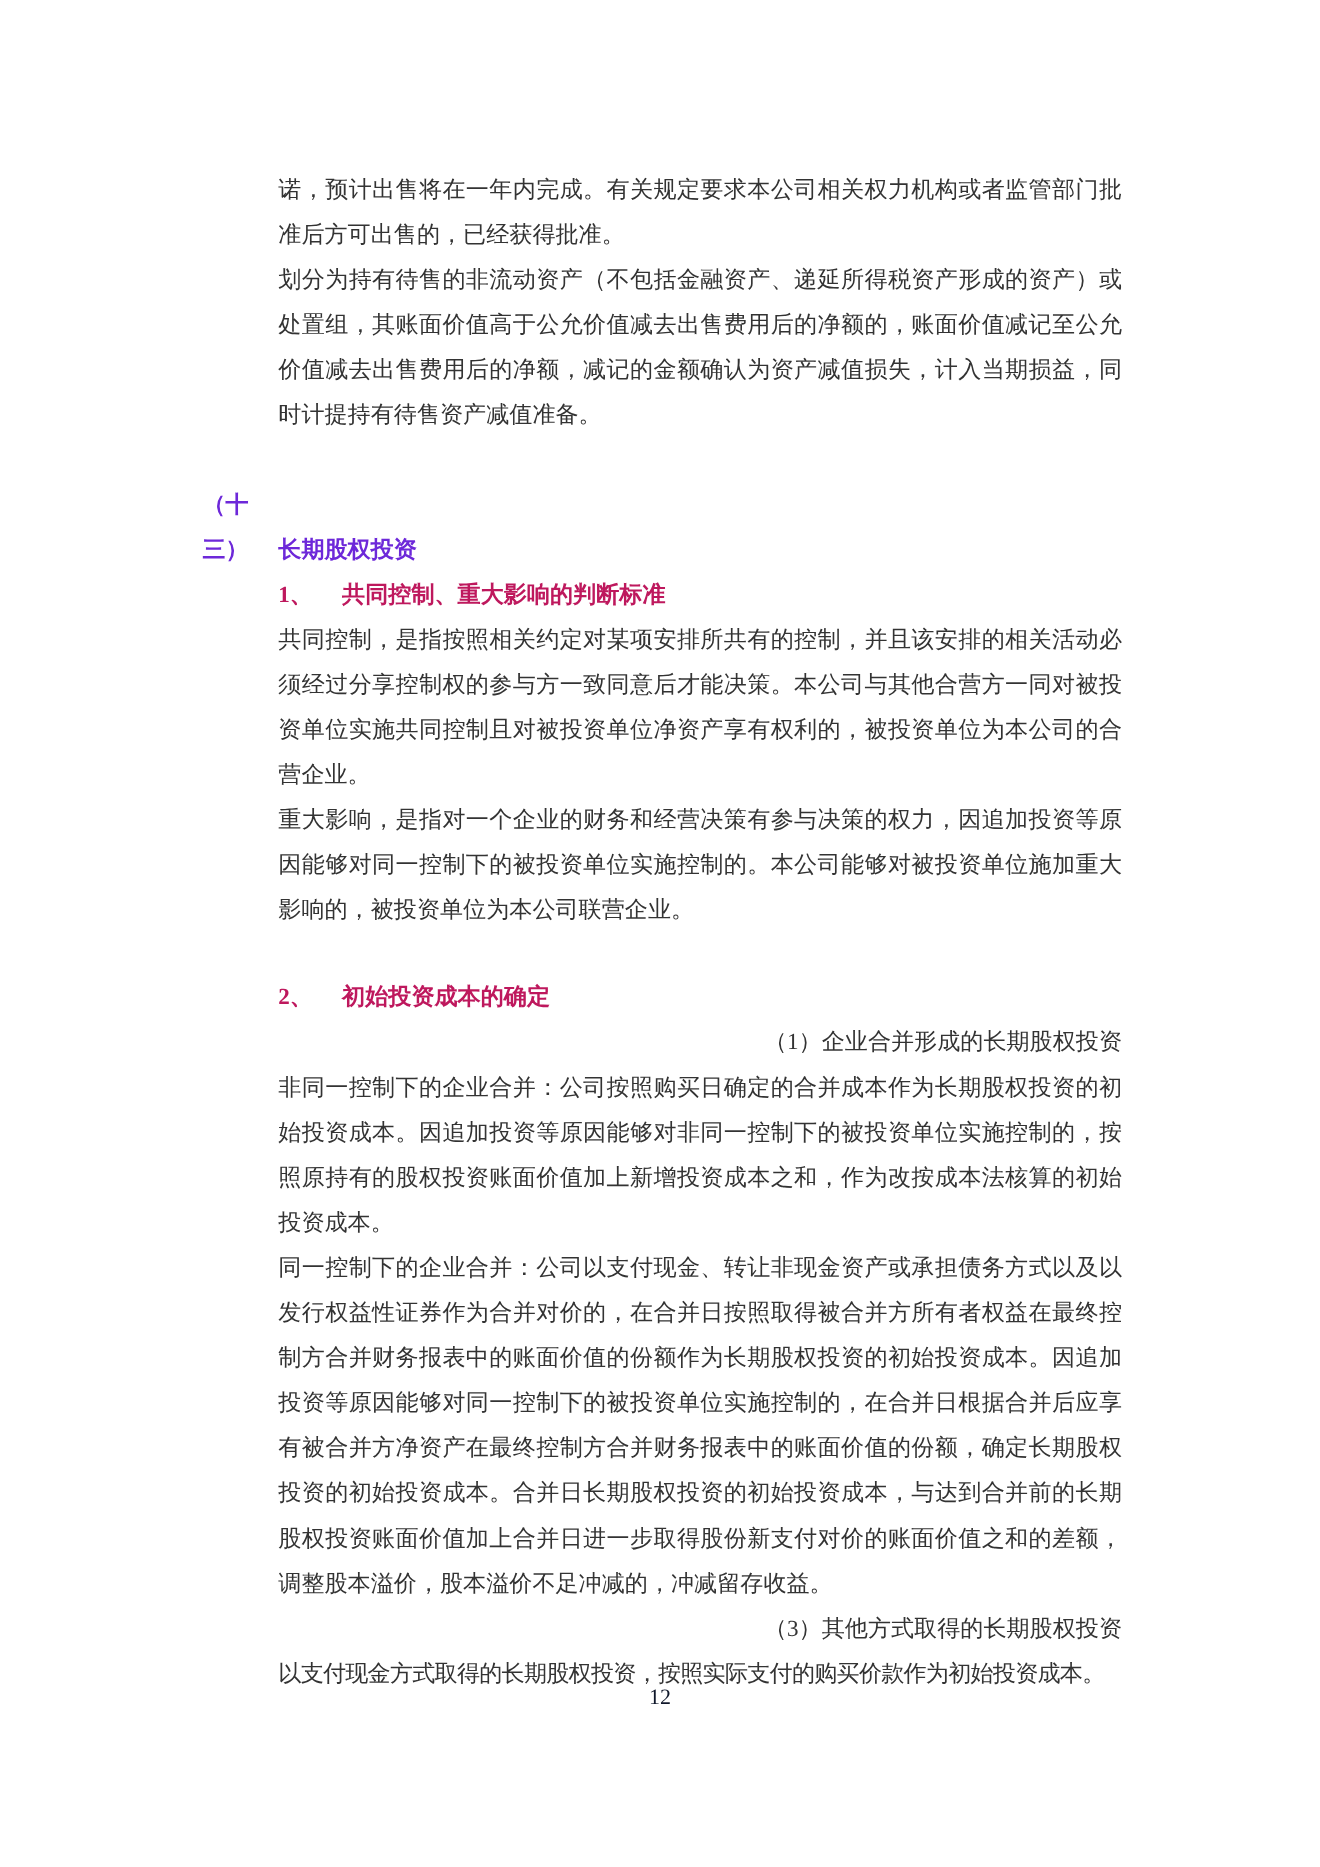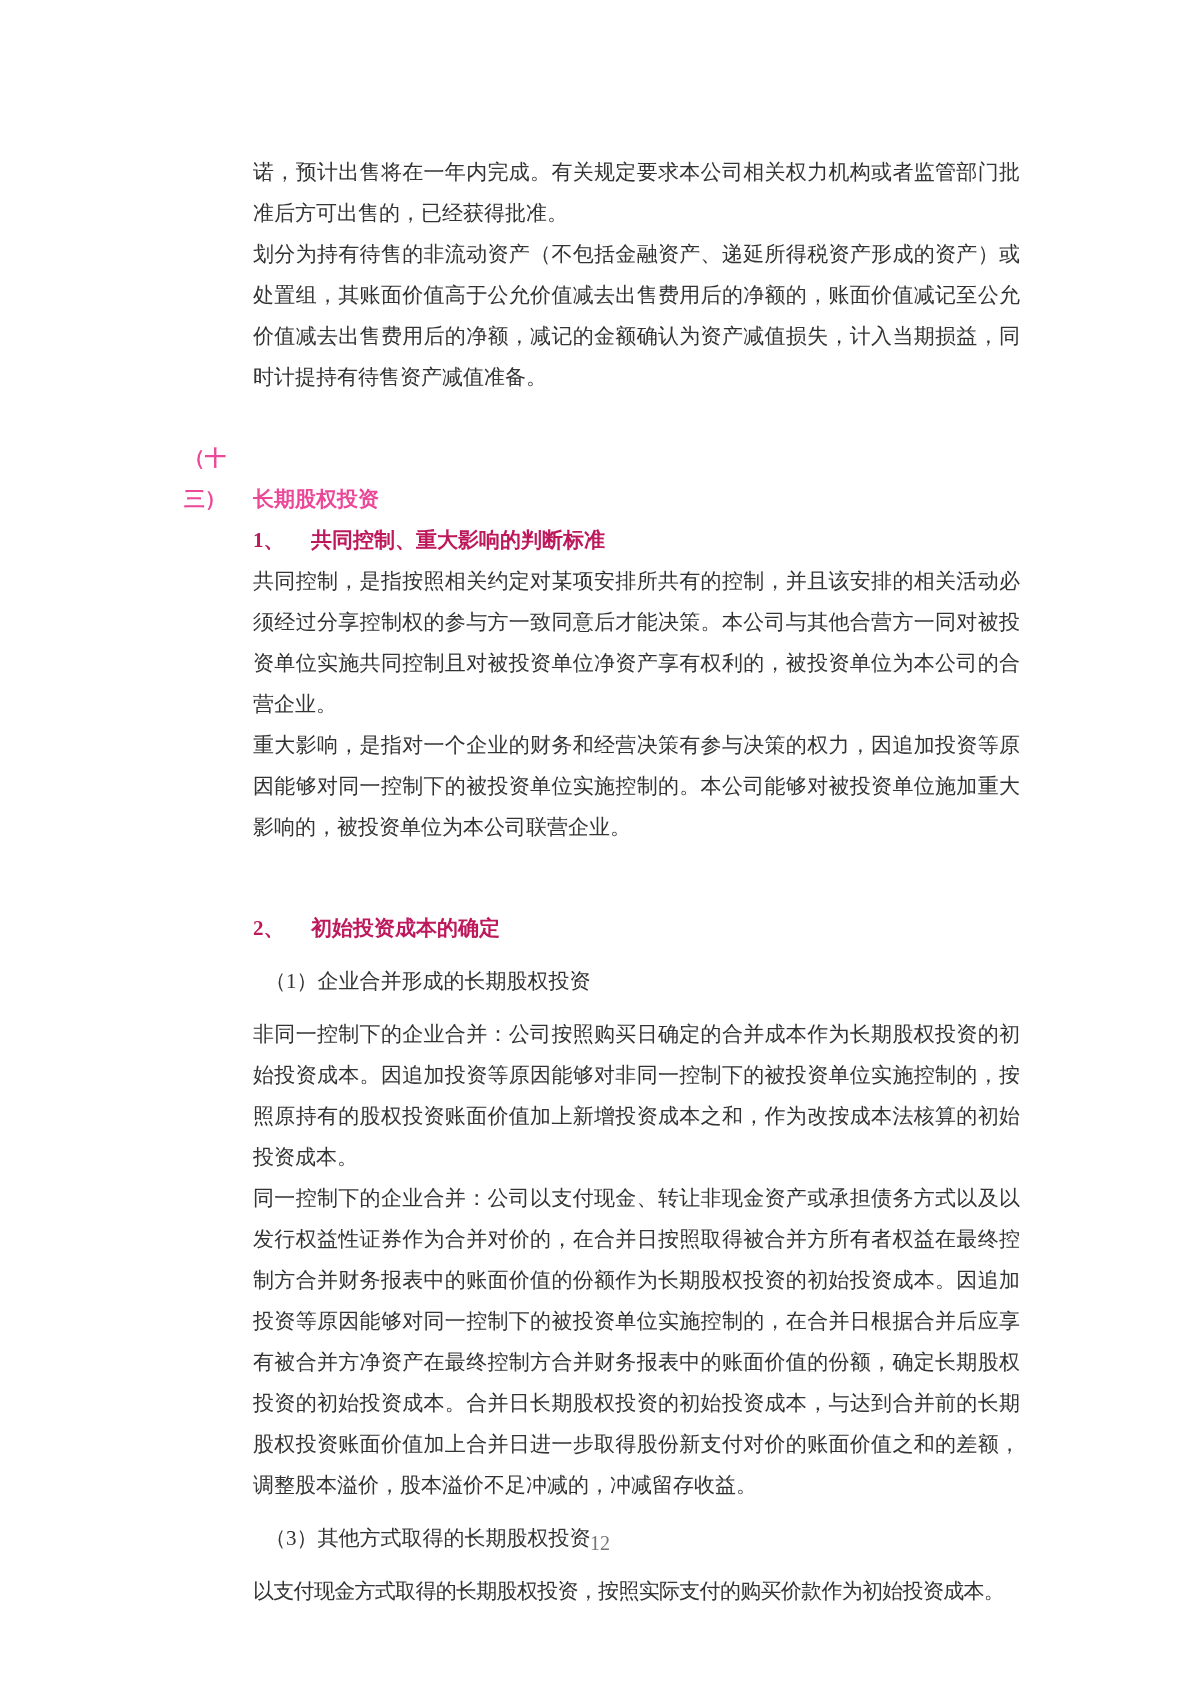--- a/index.html
+++ b/index.html
@@ -30,52 +30,52 @@
     margin: 0;
     text-justify: inter-ideograph;
   }
   .para.tight {
     letter-spacing: -0.7px;
   }
   .section-heading {
     margin-left: -69px;
     margin-top: 40px;
     font-weight: bold;
-    color: #ec4899;
+    color: #6d28d9;
     text-align: left;
   }
   .section-heading .marker {
     display: inline-block;
     width: 69px;
   }
   .sub-heading {
     font-weight: bold;
     color: #be185d;
     text-align: left;
   }
   .sub-heading .num {
     display: inline-block;
     width: 58px;
   }
   .sub-heading.gap-before {
-    margin-top: 60px;
+    margin-top: 38px;
   }
   .item-label {
-    margin: 12px;
-    text-align: left;
+    margin: 0;
+    text-align: right;
   }
   .page-number {
     position: absolute;
     top: 1528px;
     left: 0;
     width: 1200px;
     text-align: center;
     font-size: 20px;
     line-height: 30px;
-    color: #737373;
+    color: #0f172a;
   }
 </style>
 </head>
 <body>
 
 <div class="page">
   <div class="content">
 
     <p class="para">诺，预计出售将在一年内完成。有关规定要求本公司相关权力机构或者监管部门批准后方可出售的，已经获得批准。</p>
 

